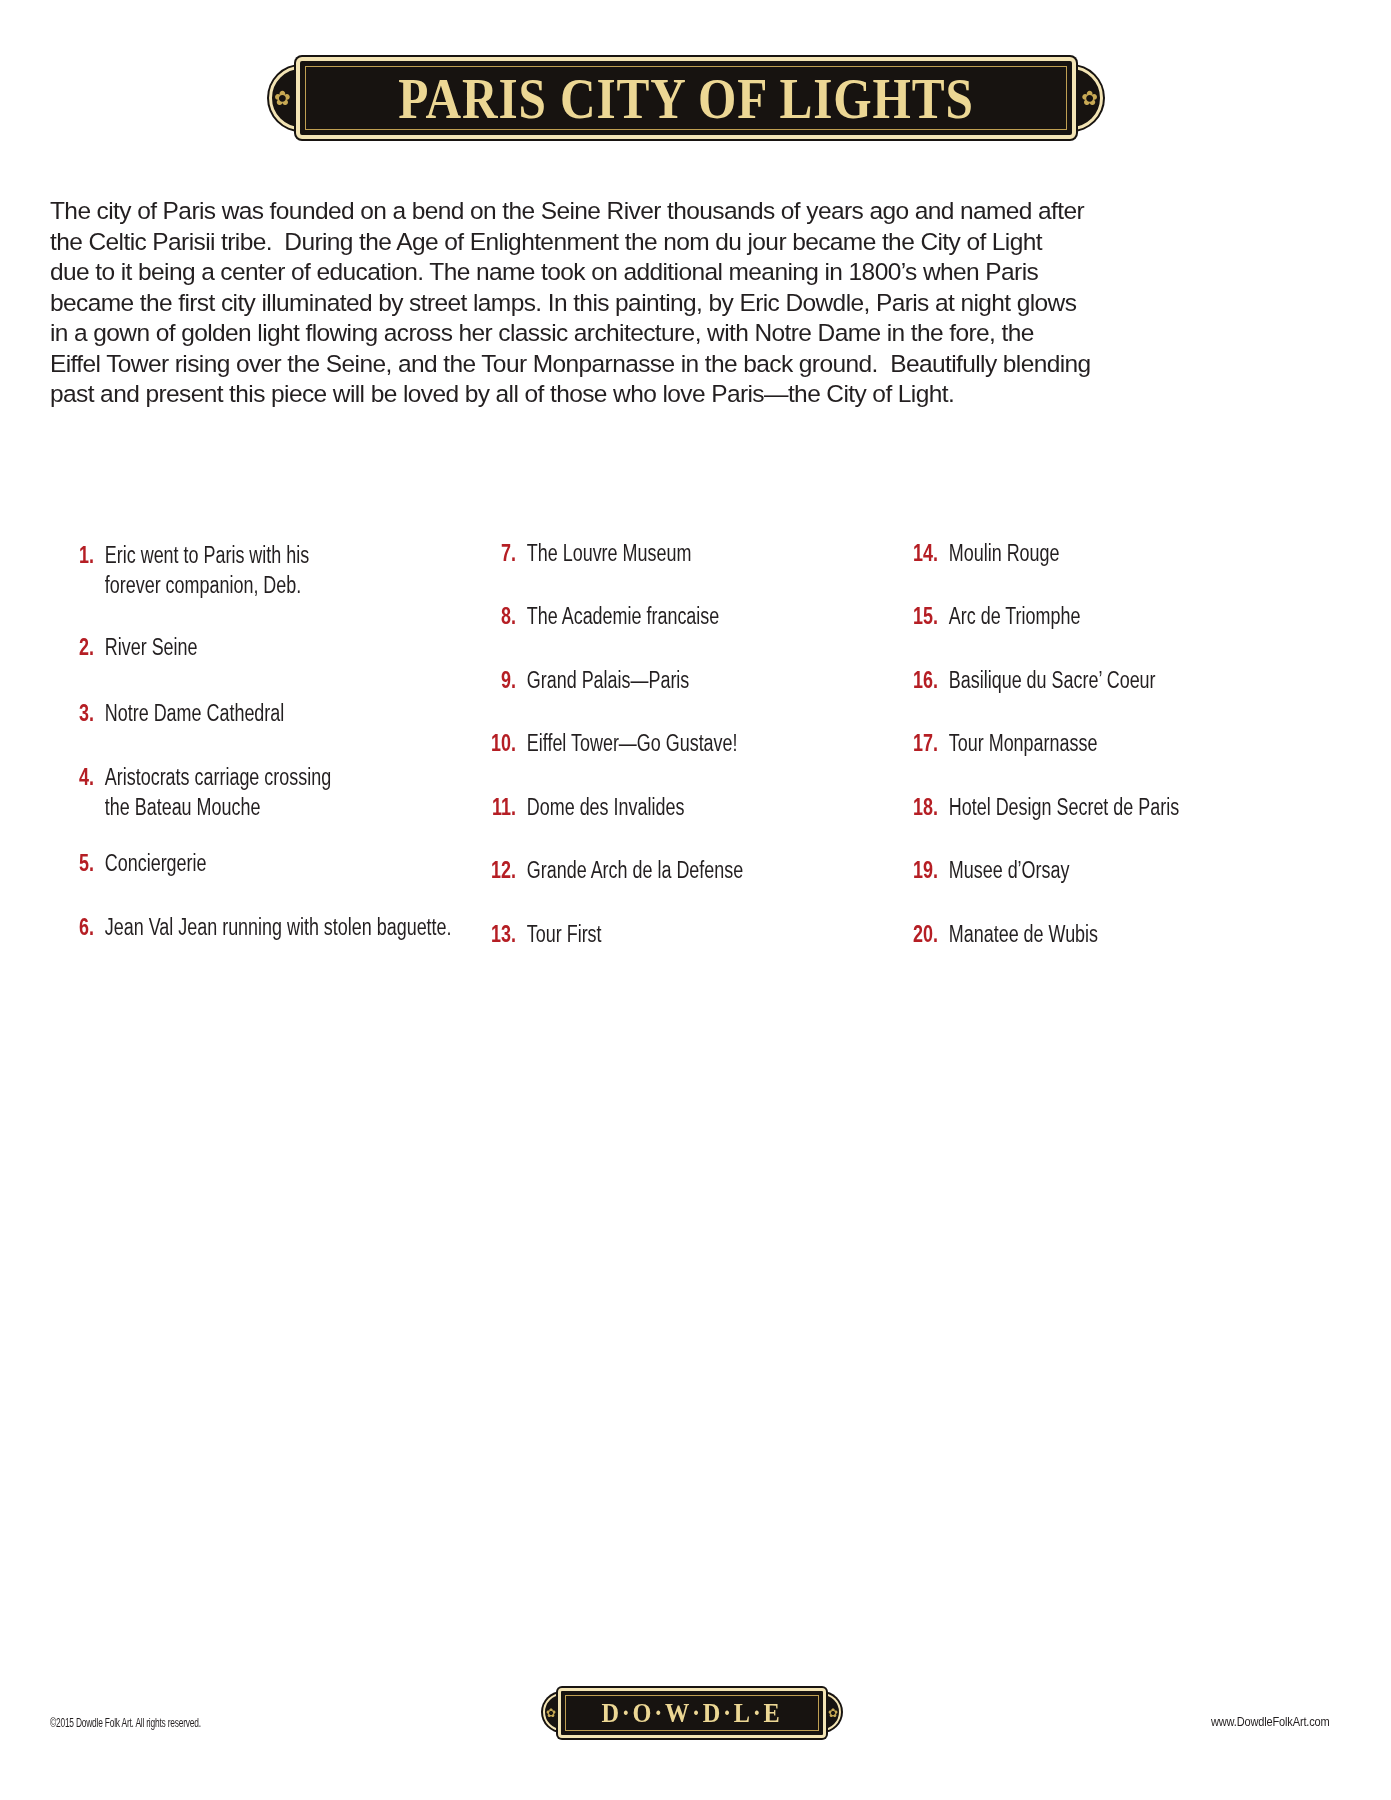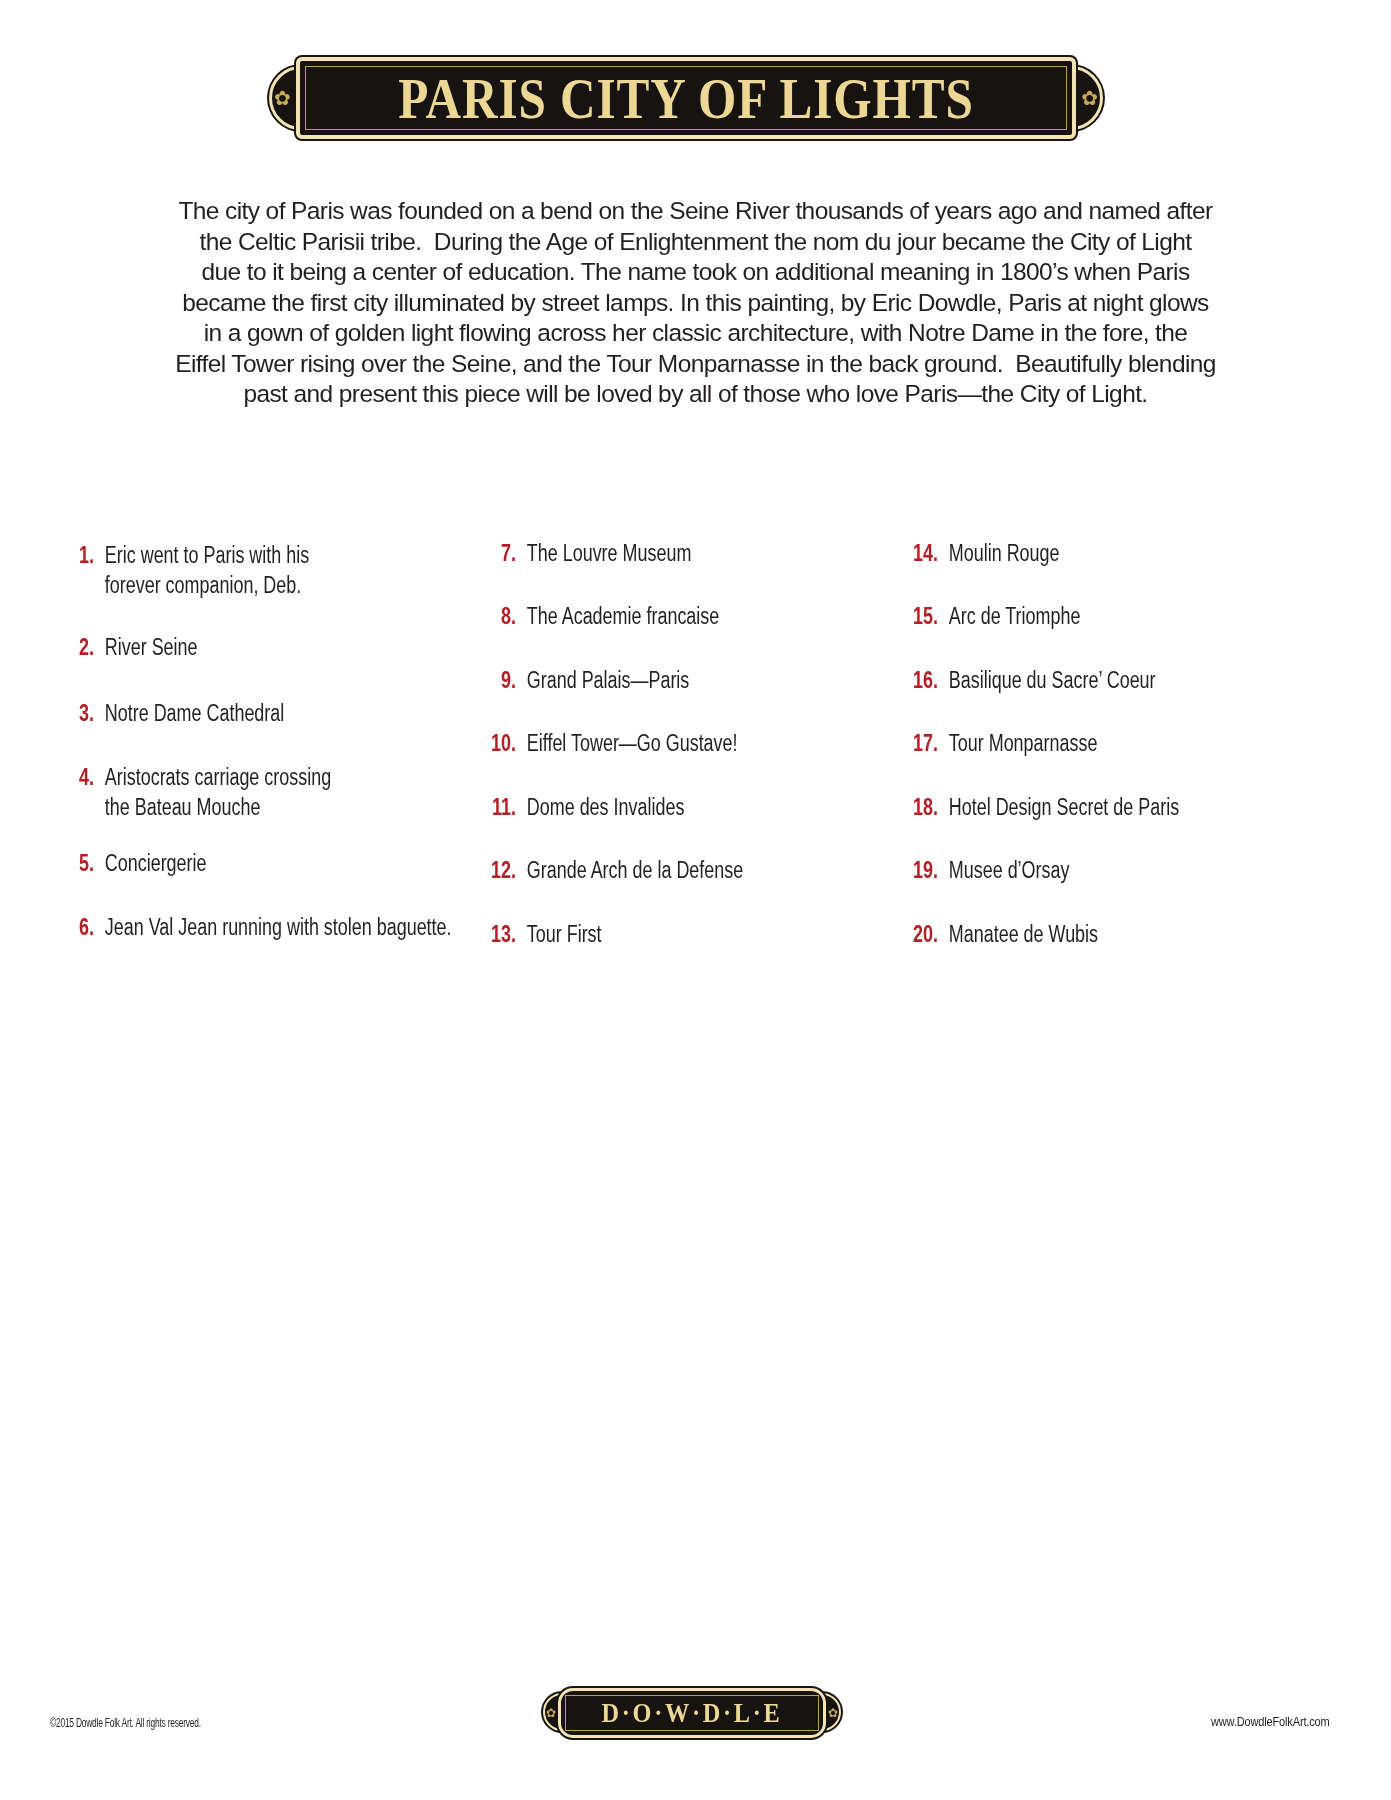--- a/index.html
+++ b/index.html
@@ -35,31 +35,31 @@
   .banner .pinstripe{inset:5px;}
   .banner .plaque-text{font-size:58px;letter-spacing:1px;transform:scaleX(.85);}
   .banner .rosette{font-size:20px;}
   .banner .rosette.left{left:-22px;}
   .banner .rosette.right{right:-22px;}
 
   .logo-plaque{left:558px;top:1688px;width:268px;height:50px;}
   .logo-plaque .bump{width:34px;height:34px;top:5px;border-width:2.5px;}
   .logo-plaque .bump.left{left:-15px;}
   .logo-plaque .bump.right{right:-15px;}
-  .logo-plaque .bar{border-width:3px;border-radius:15px;}
+  .logo-plaque .bar{border-width:3px;border-radius:4px;}
   .logo-plaque .pinstripe{inset:4px;border-width:1px;}
   .logo-plaque .plaque-text{font-size:27px;letter-spacing:3px;transform:scaleX(.9);}
   .logo-plaque .rosette{font-size:12px;}
   .logo-plaque .rosette.left{left:-12px;}
   .logo-plaque .rosette.right{right:-12px;}
 
   
   .intro{
     position:absolute;left:50px;top:196px;width:1291px;
-    text-align:center;white-space:pre;
+    white-space:pre;
     font-size:24.5px;line-height:30.5px;letter-spacing:-0.6px;color:#231f20;
   }
 
   
   .legend-col{
     position:absolute;top:540px;width:560px;height:420px;
     transform:scaleX(.78);transform-origin:0 0;
     font-size:23px;color:#231f20;
   }
   .col1{left:58px;}

